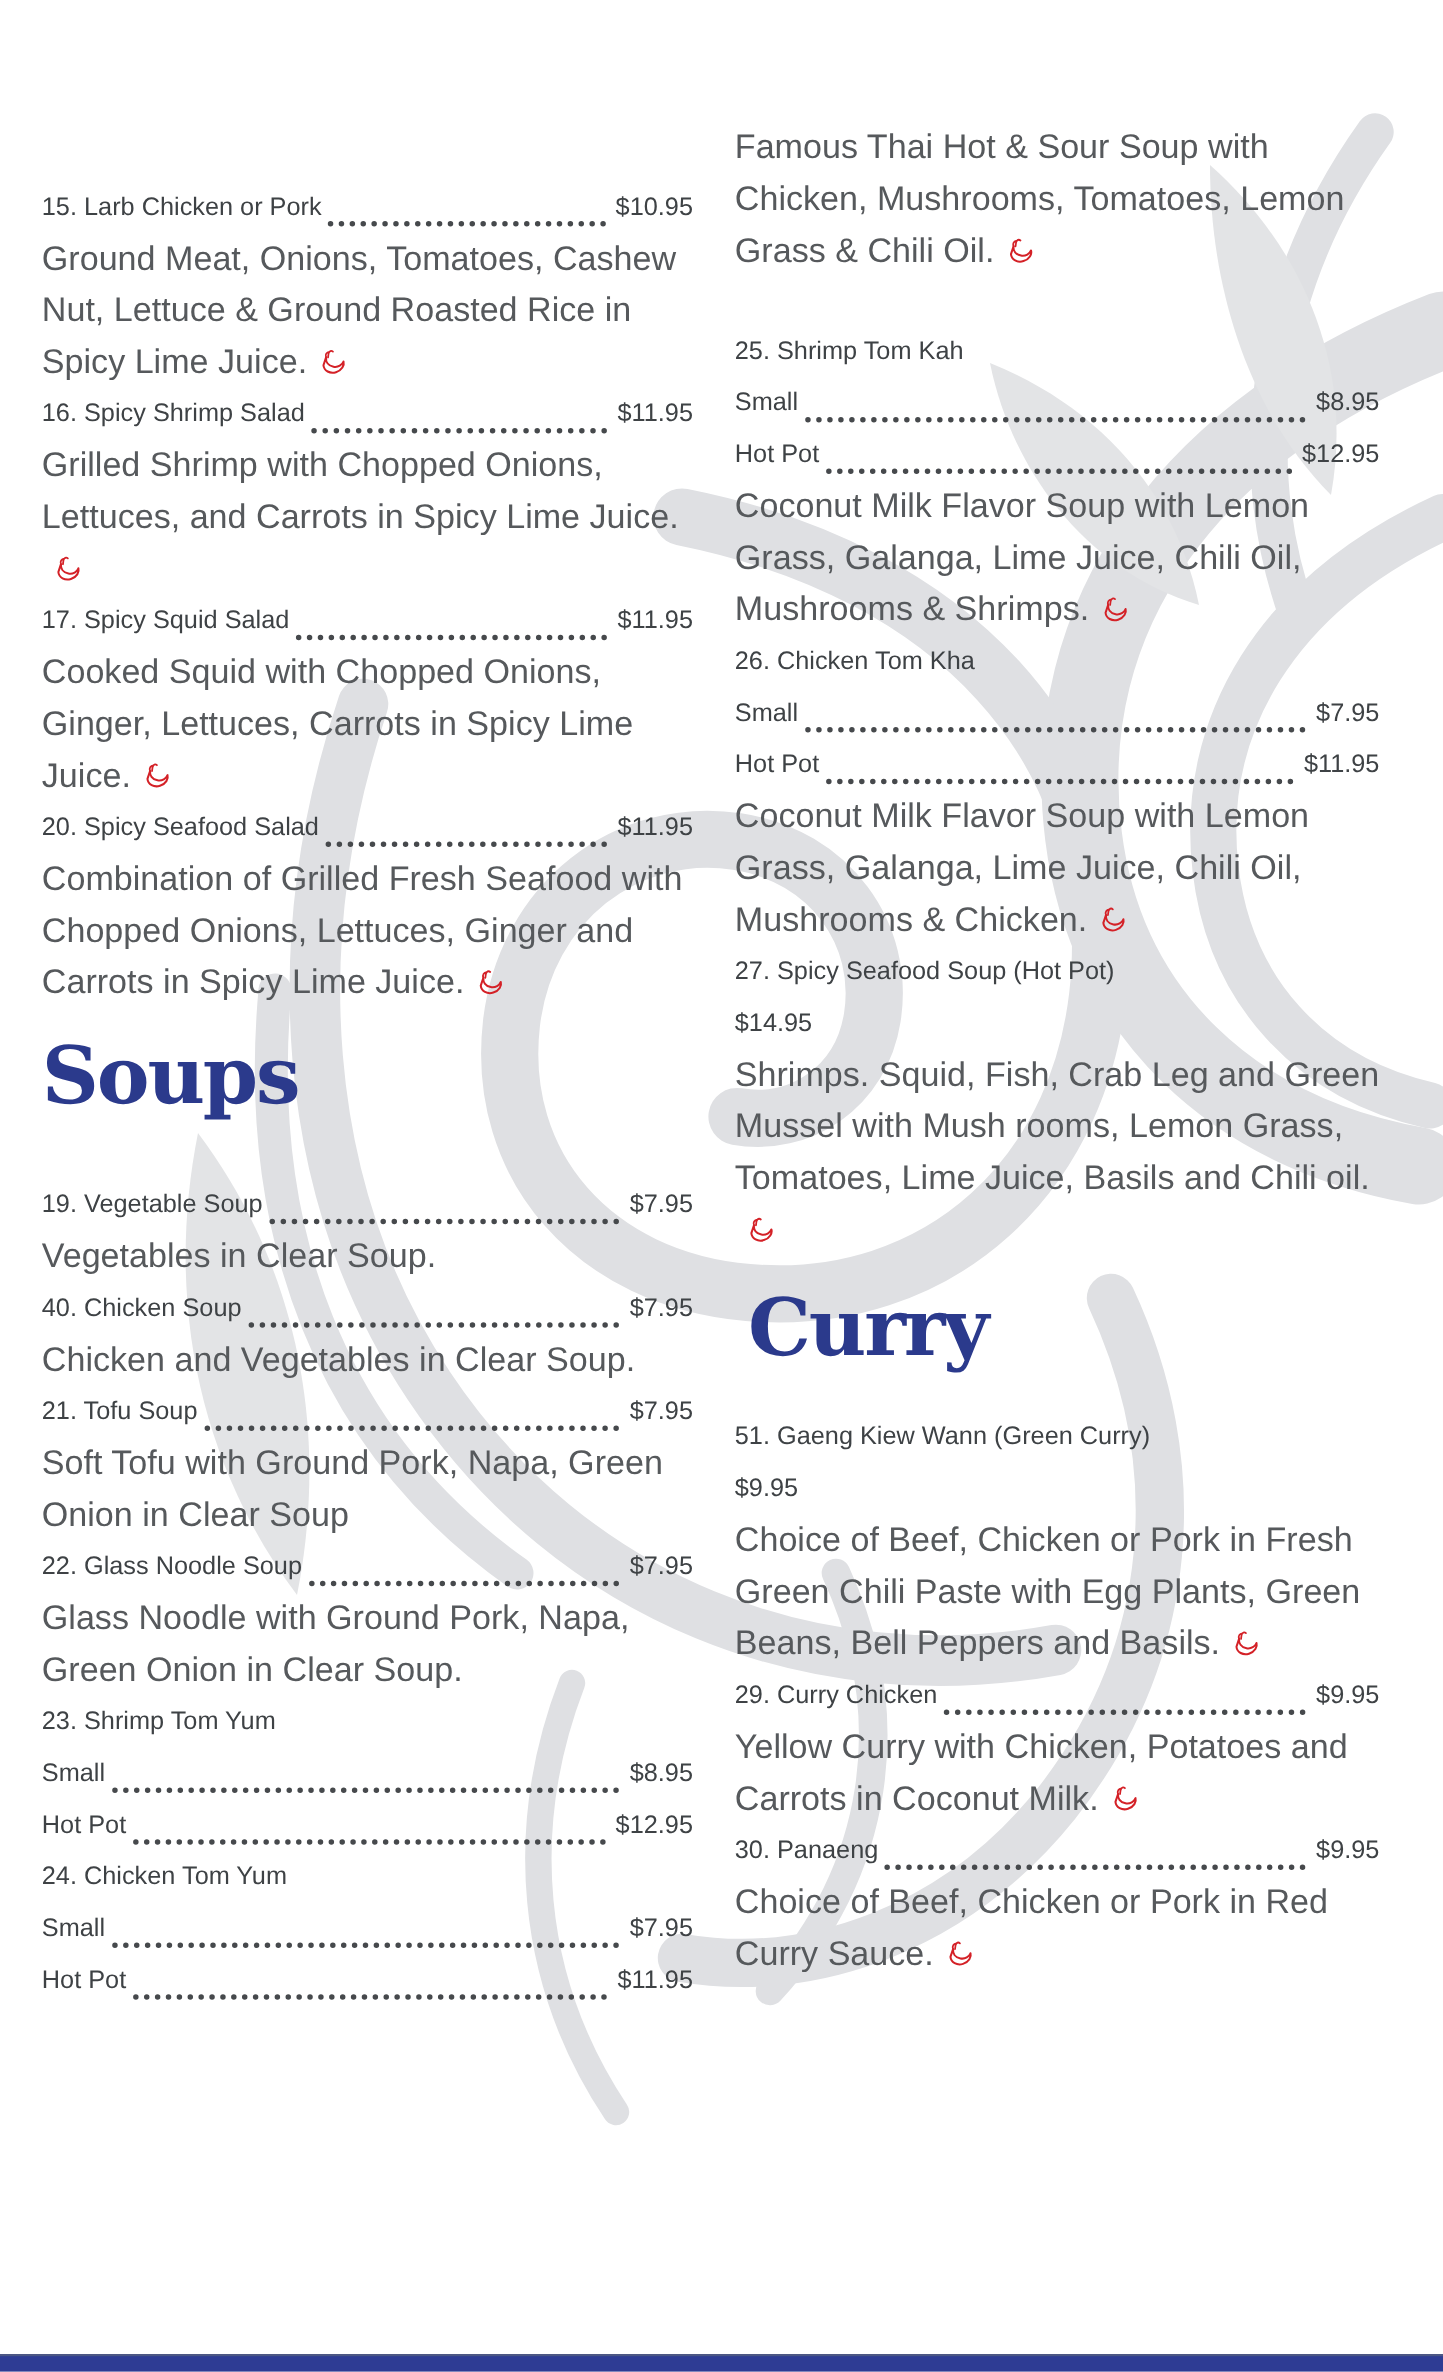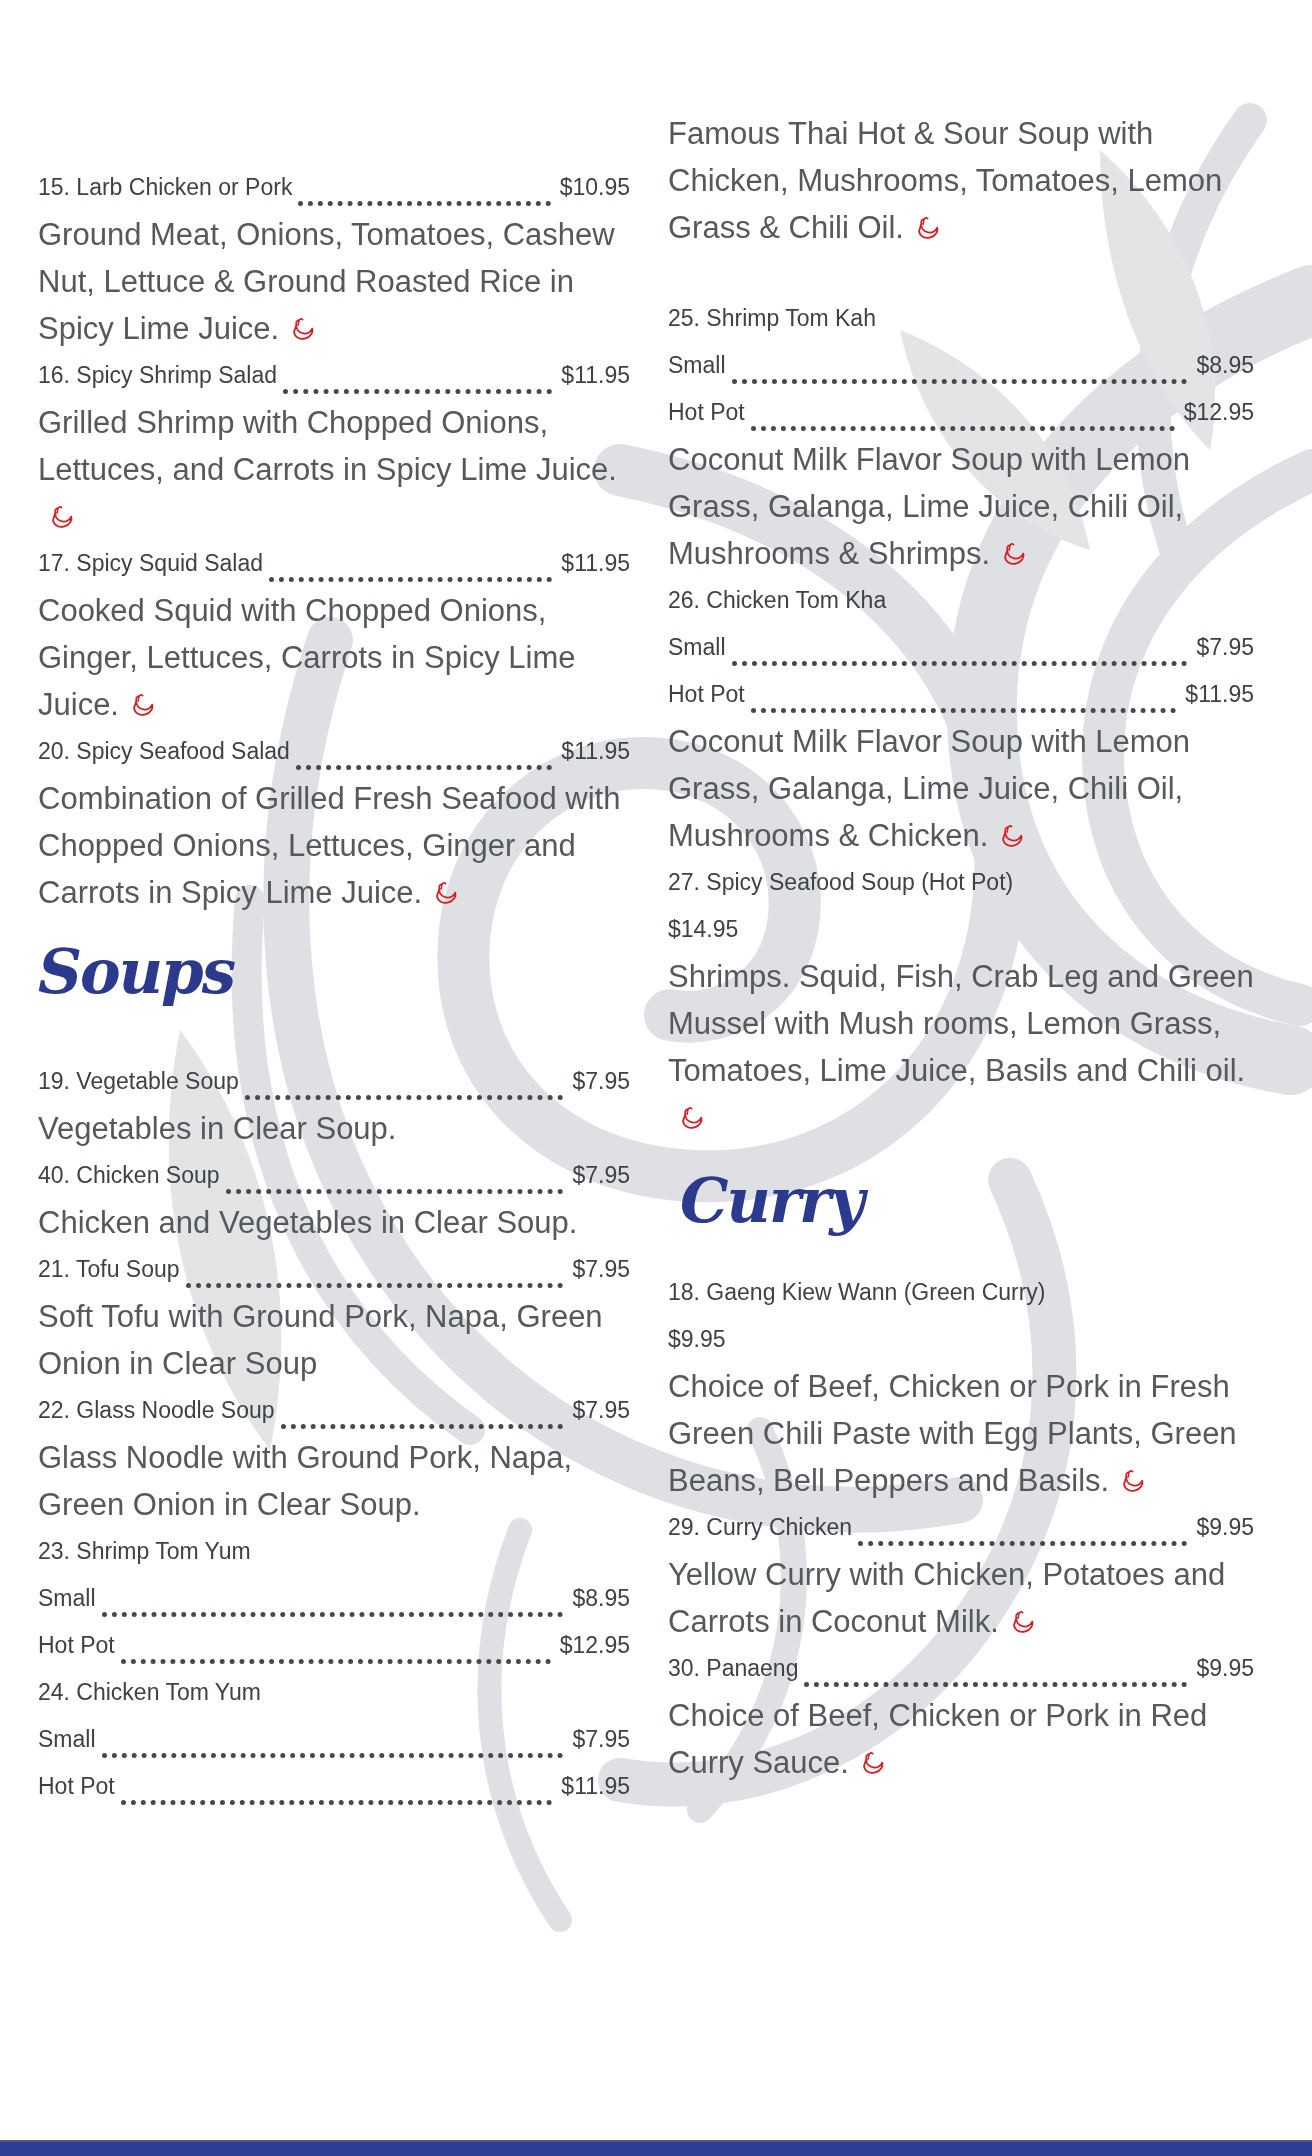--- a/index.html
+++ b/index.html
@@ -28,22 +28,22 @@
   .size-row{display:flex;}
   .desc{
     color:#56595c;font-size:31px;line-height:47px;
   }
   .desc-cont{margin-bottom:44px;}
   .chili{
     display:inline-block;width:27px;height:27px;margin-left:10px;
     vertical-align:-4px;
   }
   .script-header{
-    font-family:"DejaVu Serif", serif;font-style:italic;font-weight:bold;
-    color:#2b3a8c;font-size:61px;line-height:1.12;letter-spacing:-2px;
+    font-family:"DejaVu Serif", serif;font-weight:bold;
+    color:#2b3a8c;font-size:72px;line-height:1.12;letter-spacing:-2px;
     margin:22px 0 52px 0;
   }
   .script-header.curry{margin:26px 0 34px 12px;}
   .note-box{
     border:2px solid #4a4d50;width:414px;padding:12px 18px;
     font-weight:bold;color:#3e4245;font-size:31px;line-height:47px;
     margin:4px 0 36px 0;
   }
   
   #bottom-bar{
@@ -222,21 +222,21 @@
     <div class="menu-item">
       <div class="heading-line"><span class="item-name">27. Spicy Seafood Soup (Hot Pot)</span></div>
       <div class="price-line"><span>$14.95</span></div>
       <div class="desc"><span>Shrimps. Squid, Fish, Crab Leg and Green Mussel with Mush rooms, Lemon Grass, Tomatoes, Lime Juice, Basils and Chili oil.</span><svg class="chili" viewBox="0 0 32 32">
     <path d="M6 19 C6.5 25 13 28.5 19.5 26.5 C26 24.5 28.7 19 27.6 15 C26.3 18.6 21.8 21.6 16.8 20.6 C10.8 19.4 8.3 15 8.8 10.5 Z" fill="none" stroke="#d42127" stroke-width="2.2" stroke-linejoin="round"></path>
     <path d="M8.8 10.5 C7.6 7.4 9.3 4.9 12.4 4.5 C10.9 6.5 11.4 8.6 10.9 10.6 M12.4 4.5 C13.5 3.4 15.2 3.4 16.2 4.3" fill="none" stroke="#d42127" stroke-width="1.9" stroke-linecap="round"></path>
   </svg></div>
     </div>
     <div class="script-header curry" style="color: rgb(43, 58, 140);">Curry</div>
     <div class="menu-item">
-      <div class="heading-line"><span class="item-name">18. Gaeng Kiew Wann (Green Curry)</span></div>
+      <div class="heading-line"><span class="item-name">51. Gaeng Kiew Wann (Green Curry)</span></div>
       <div class="price-line"><span>$9.95</span></div>
       <div class="desc"><span>Choice of Beef, Chicken or Pork in Fresh Green Chili Paste with Egg Plants, Green Beans, Bell Peppers and Basils.</span><svg class="chili" viewBox="0 0 32 32">
     <path d="M6 19 C6.5 25 13 28.5 19.5 26.5 C26 24.5 28.7 19 27.6 15 C26.3 18.6 21.8 21.6 16.8 20.6 C10.8 19.4 8.3 15 8.8 10.5 Z" fill="none" stroke="#d42127" stroke-width="2.2" stroke-linejoin="round"></path>
     <path d="M8.8 10.5 C7.6 7.4 9.3 4.9 12.4 4.5 C10.9 6.5 11.4 8.6 10.9 10.6 M12.4 4.5 C13.5 3.4 15.2 3.4 16.2 4.3" fill="none" stroke="#d42127" stroke-width="1.9" stroke-linecap="round"></path>
   </svg></div>
     </div>
     <div class="menu-item">
       <div class="heading-row">
         <span class="item-name">29. Curry Chicken</span>
         <span class="dots"></span>

